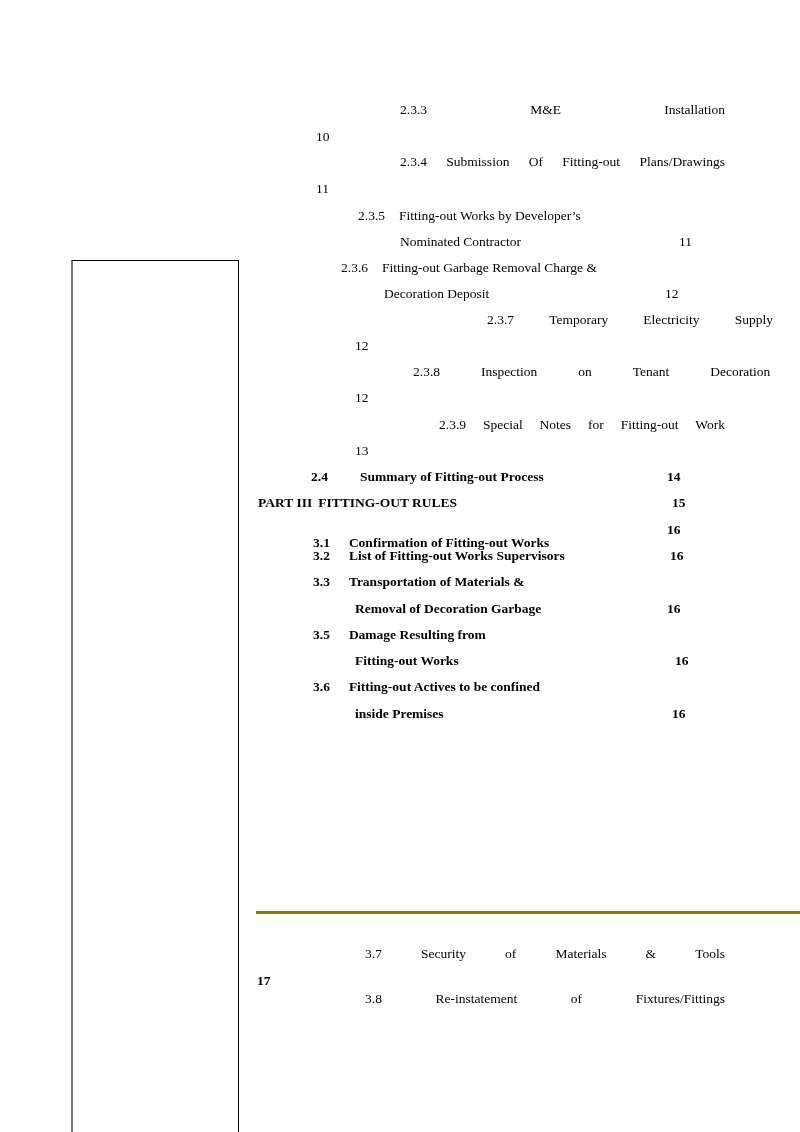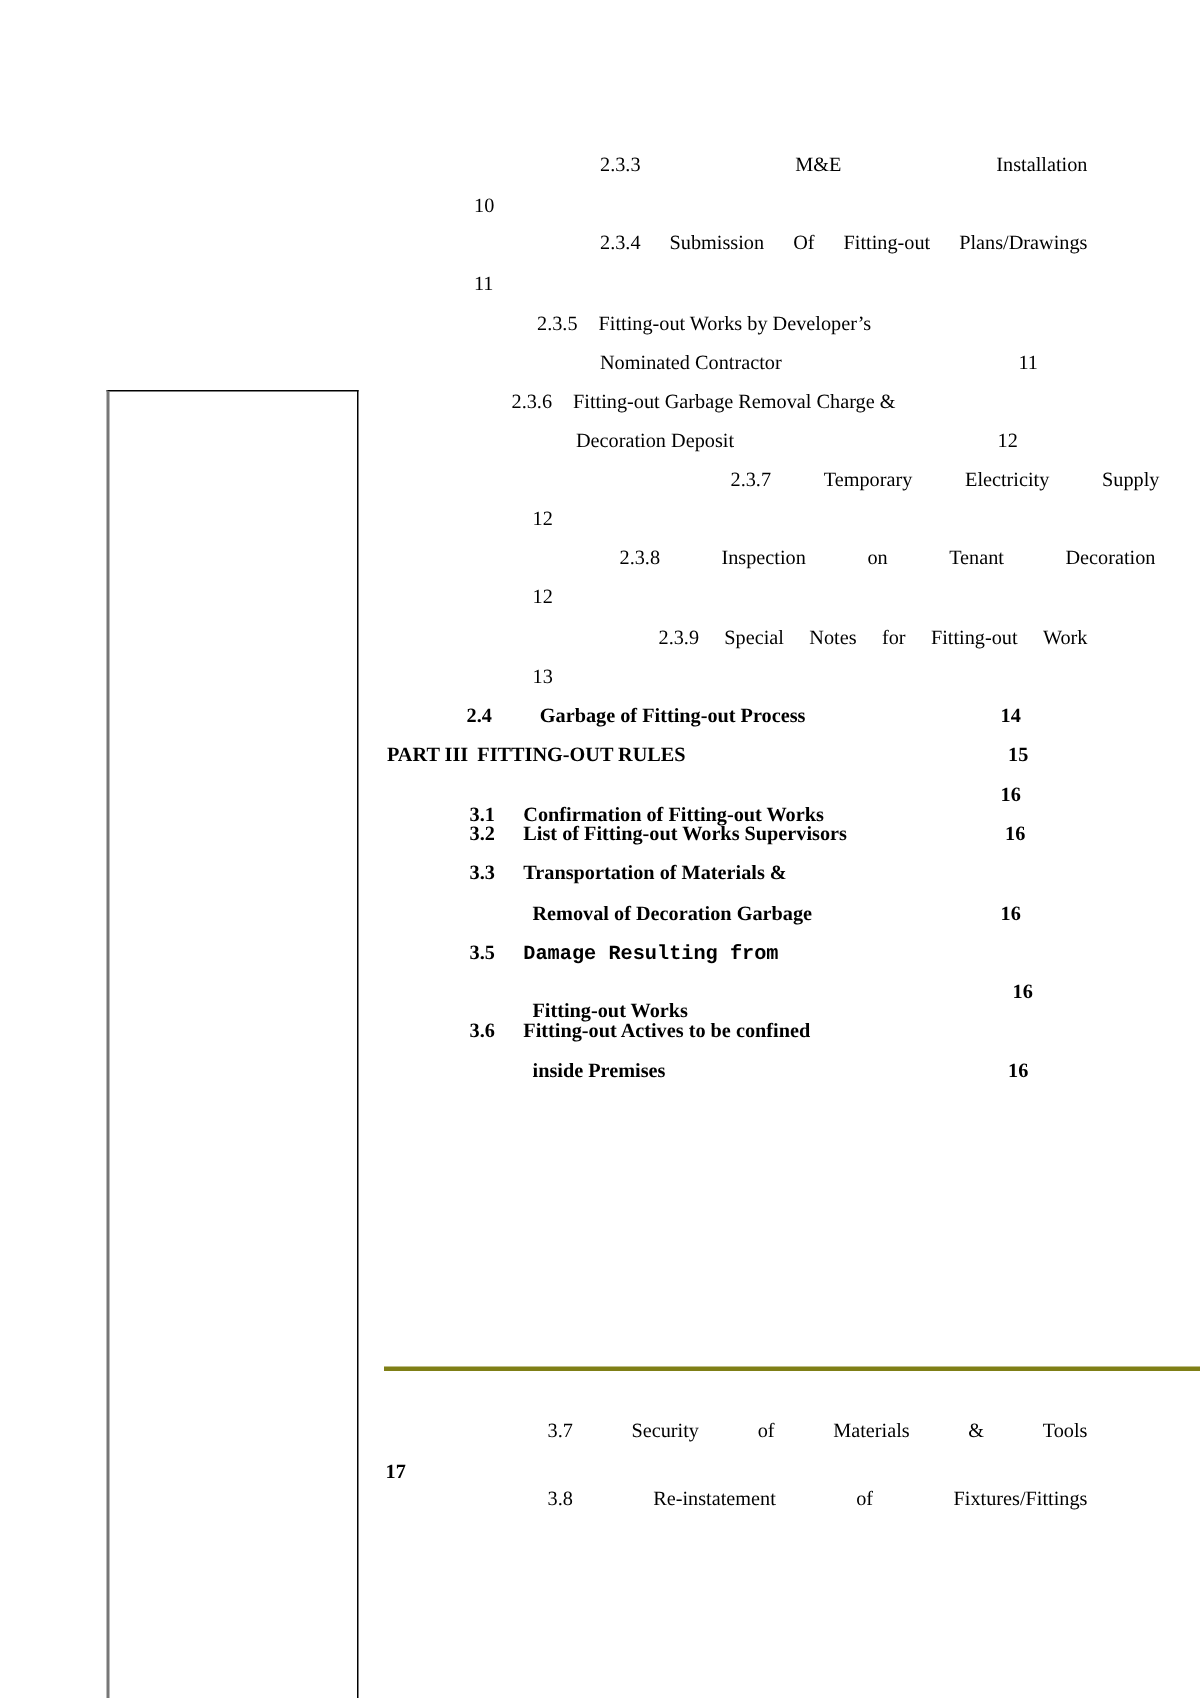--- a/index.html
+++ b/index.html
@@ -156,21 +156,21 @@
   <span>Special</span>
   <span>Notes</span>
   <span>for</span>
   <span>Fitting-out</span>
   <span>Work</span>
 </div>
 <div class="page" style="left:355px; top:444px;">13</div>
 
 <div class="toc-line bold" style="left:311px; top:470px;gap:11px;">
   <span class="num">2.4</span>
-  <span class="title" style="margin-left:21px;">Garbage of Fitting-out Process</span>
+  <span class="title" style="margin-left:21px;">Summary of Fitting-out Process</span>
 </div>
 <div class="page bold" style="left:667px; top:470px;">14</div>
 
 <div class="toc-line bold" style="left:258px; top:496px;">
   <span class="num">PART III</span>
   <span class="title" style="margin-left:6px;">FITTING-OUT RULES</span>
 </div>
 <div class="page bold" style="left:672px; top:496px;">15</div>
 
 <div class="toc-line bold" style="left:313px; top:536px;">
@@ -189,23 +189,23 @@
   <span class="num">3.3</span>
   <span class="title" style="margin-left:19px;">Transportation of Materials &amp;</span>
 </div>
 <div class="toc-line bold" style="left:355px; top:602px;">
   <span class="title">Removal of Decoration Garbage</span>
 </div>
 <div class="page bold" style="left:667px; top:602px;">16</div>
 
 <div class="toc-line bold" style="left:313px; top:628px;text-align:center;">
   <span class="num">3.5</span>
-  <span class="title" style="margin-left:19px;font-family:Liberation Mono, monospace;">Damage Resulting from</span>
-</div>
-<div class="toc-line bold" style="left:355px; top:654px;margin-top:13px;">
+  <span class="title" style="margin-left:19px;">Damage Resulting from</span>
+</div>
+<div class="toc-line bold" style="left:355px; top:654px;">
   <span class="title">Fitting-out Works</span>
 </div>
 <div class="page bold" style="left:675px; top:654px;">16</div>
 
 <div class="toc-line bold" style="left:313px; top:680px;">
   <span class="num">3.6</span>
   <span class="title" style="margin-left:19px;">Fitting-out Actives to be confined</span>
 </div>
 <div class="toc-line bold" style="left:355px; top:707px;">
   <span class="title">inside Premises</span>

